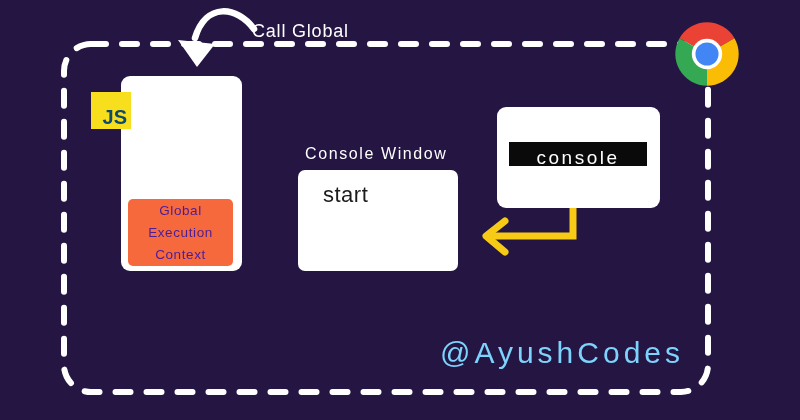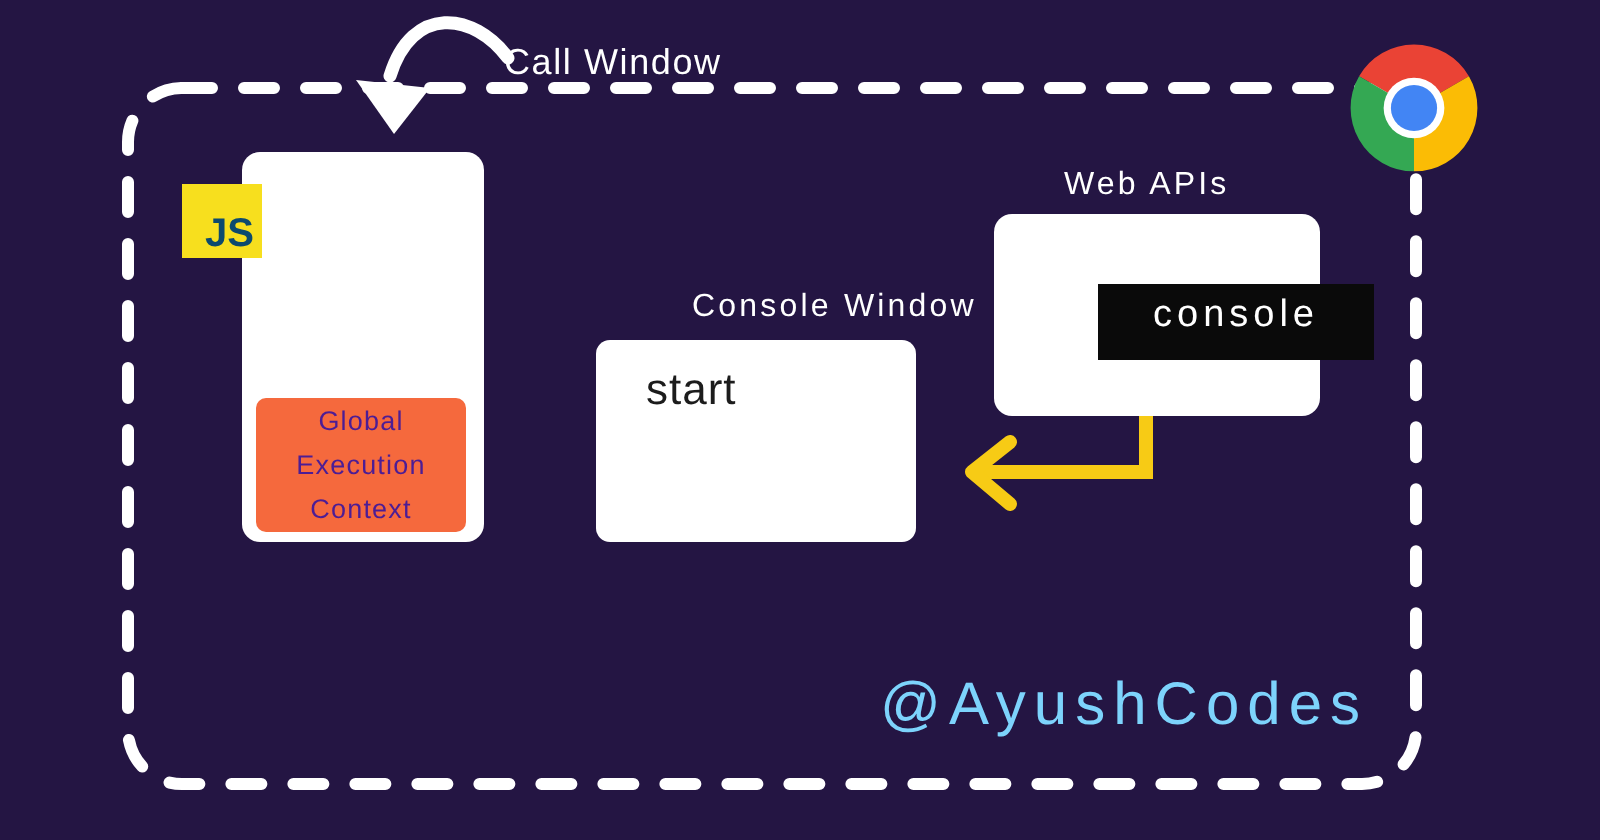--- a/index.html
+++ b/index.html
@@ -15,21 +15,21 @@
   }
   .layer { position: absolute; left: 0; top: 0; }
 
   .label {
     position: absolute;
     color: #ffffff;
     font-weight: 500;
     white-space: nowrap;
   }
   .call-stack-label   { left: 252px; top: 21px;  font-size: 18px; letter-spacing: 0.8px; }
-  .console-win-label  { left: 305px; top: 145px; font-size: 16px; letter-spacing: 1.6px; margin-left: 41px; }
+  .console-win-label  { left: 305px; top: 145px; font-size: 16px; letter-spacing: 1.6px; }
   .web-apis-label     { left: 532px; top: 84px;  font-size: 16px; letter-spacing: 1.6px; }
 
   .white-box {
     position: absolute;
     background: #ffffff;
     border-radius: 9px;
   }
   .call-stack-box  { left: 121px; top: 76px;  width: 121px; height: 195px; }
   .console-win-box { left: 298px; top: 170px; width: 160px; height: 101px; border-radius: 7px; padding-left: 36px; }
   .web-apis-box    { left: 497px; top: 107px; width: 163px; height: 101px; }
@@ -75,28 +75,27 @@
     left: 25px; top: 12px;
     color: #1c1c1c;
     font-size: 22px;
     font-weight: 500;
     letter-spacing: 0.5px;
   }
 
   .console-chip {
     position: absolute;
     left: 12px; top: 35px;
-    width: 138px; height: 38px;
+    width: 138px; height: 24px;
     background: #0a0a0a;
     color: #ffffff;
     font-size: 19px;
     letter-spacing: 2.5px;
     text-align: center;
     line-height: 32px;
-    margin-left: 40px;
   }
 
   .chrome-icon {
     position: absolute;
     left: 674px; top: 21px;
     width: 66px; height: 66px;
   }
 
   .watermark {
     position: absolute;
@@ -115,39 +114,38 @@
 
   <svg class="layer" width="800" height="420" viewBox="0 0 800 420" aria-hidden="true">
     <rect x="64" y="44" width="644" height="348" rx="27" fill="none" stroke="#ffffff" stroke-width="6" stroke-dasharray="15 16" stroke-linecap="round"></rect>
   </svg>
 
   <svg class="layer" width="800" height="420" viewBox="0 0 800 420" aria-hidden="true">
     <path d="M 254 29 C 237 6, 206 2, 195 38" fill="none" stroke="#ffffff" stroke-width="6.5" stroke-linecap="round"></path>
     <polygon points="178,40 215,44 197,67" fill="#ffffff"></polygon>
   </svg>
 
-  <div class="label call-stack-label">Call Window</div>
+  <div class="label call-stack-label">Call Global</div>
 
   <div class="white-box call-stack-box"></div>
 
   <div class="js-badge">
     <span>JS</span>
   </div>
 
   <div class="gec-box">
     <span>Global Execution Context</span>
   </div>
 
   <div class="label console-win-label">Console Window</div>
 
   <div class="white-box console-win-box">
     <div class="console-output">start</div>
   </div>
 
-  <div class="label web-apis-label">Web APIs</div>
 
   <div class="white-box web-apis-box">
     <div class="console-chip">console</div>
   </div>
 
   <svg class="layer" width="800" height="420" viewBox="0 0 800 420" aria-hidden="true">
     <path d="M 573 208 L 573 236 L 490 236" fill="none" stroke="#f7cb15" stroke-width="7" stroke-linejoin="miter"></path>
     <path d="M 505 221 L 486 236 L 505 252" fill="none" stroke="#f7cb15" stroke-width="7" stroke-linecap="round" stroke-linejoin="round"></path>
   </svg>
 

